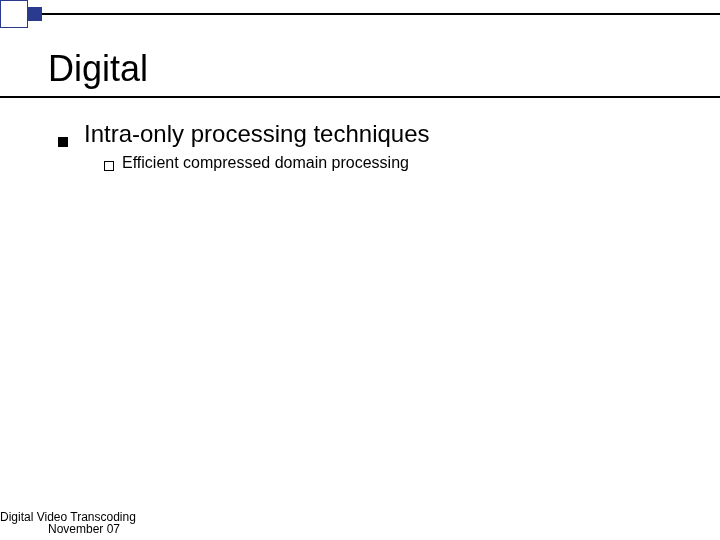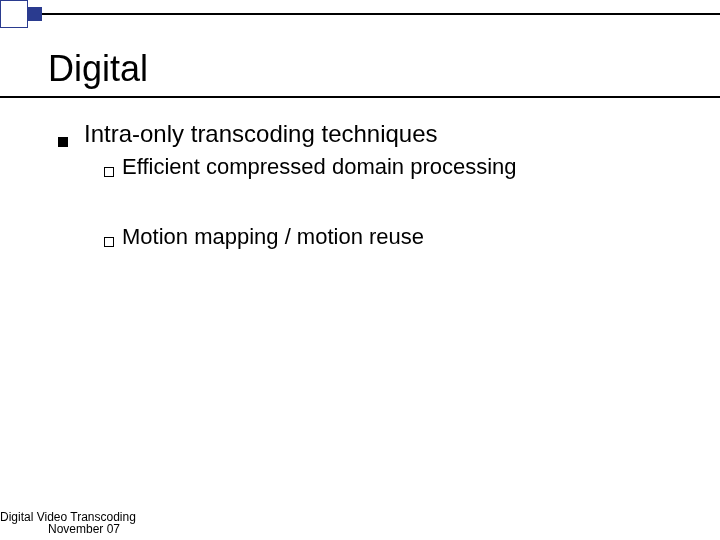--- a/index.html
+++ b/index.html
@@ -74,21 +74,21 @@
     width: 10px;
     height: 10px;
     background: #000;
     flex: 0 0 auto;
     margin-right: 16px;
     position: relative;
     top: 5px;
   }
   .l2 {
     margin: 4px 0 18px 46px;
-    font-size: 22px;
+    font-size: 16px;
     display: flex;
     align-items: baseline;
   }
   .l2-bullet {
     width: 10px;
     height: 10px;
     border: 1.5px solid #000;
     box-sizing: border-box;
     flex: 0 0 auto;
     margin-right: 8px;
@@ -122,30 +122,26 @@
   <div class="deco-line"></div>
 </div>
 
 <div class="slide-title">Digital</div>
 <div class="title-underline"></div>
 
 <div class="content">
 
   <div class="l1">
     <span class="l1-bullet"></span>
-    <span>Intra-only transcoding techniques</span>
+    <span>Intra-only processing techniques</span>
   </div>
   <div class="l2">
     <span class="l2-bullet"></span>
     <span>Efficient compressed domain processing</span>
   </div>
 
   <div class="gap"></div>
 
-  <div class="l2">
-    <span class="l2-bullet"></span>
-    <span>Motion mapping / motion reuse</span>
-  </div>
 
 </div>
 
 <div class="footer-left">November 07</div>
 <div class="footer-center">Digital Video Transcoding</div>
 
 </body></html>

